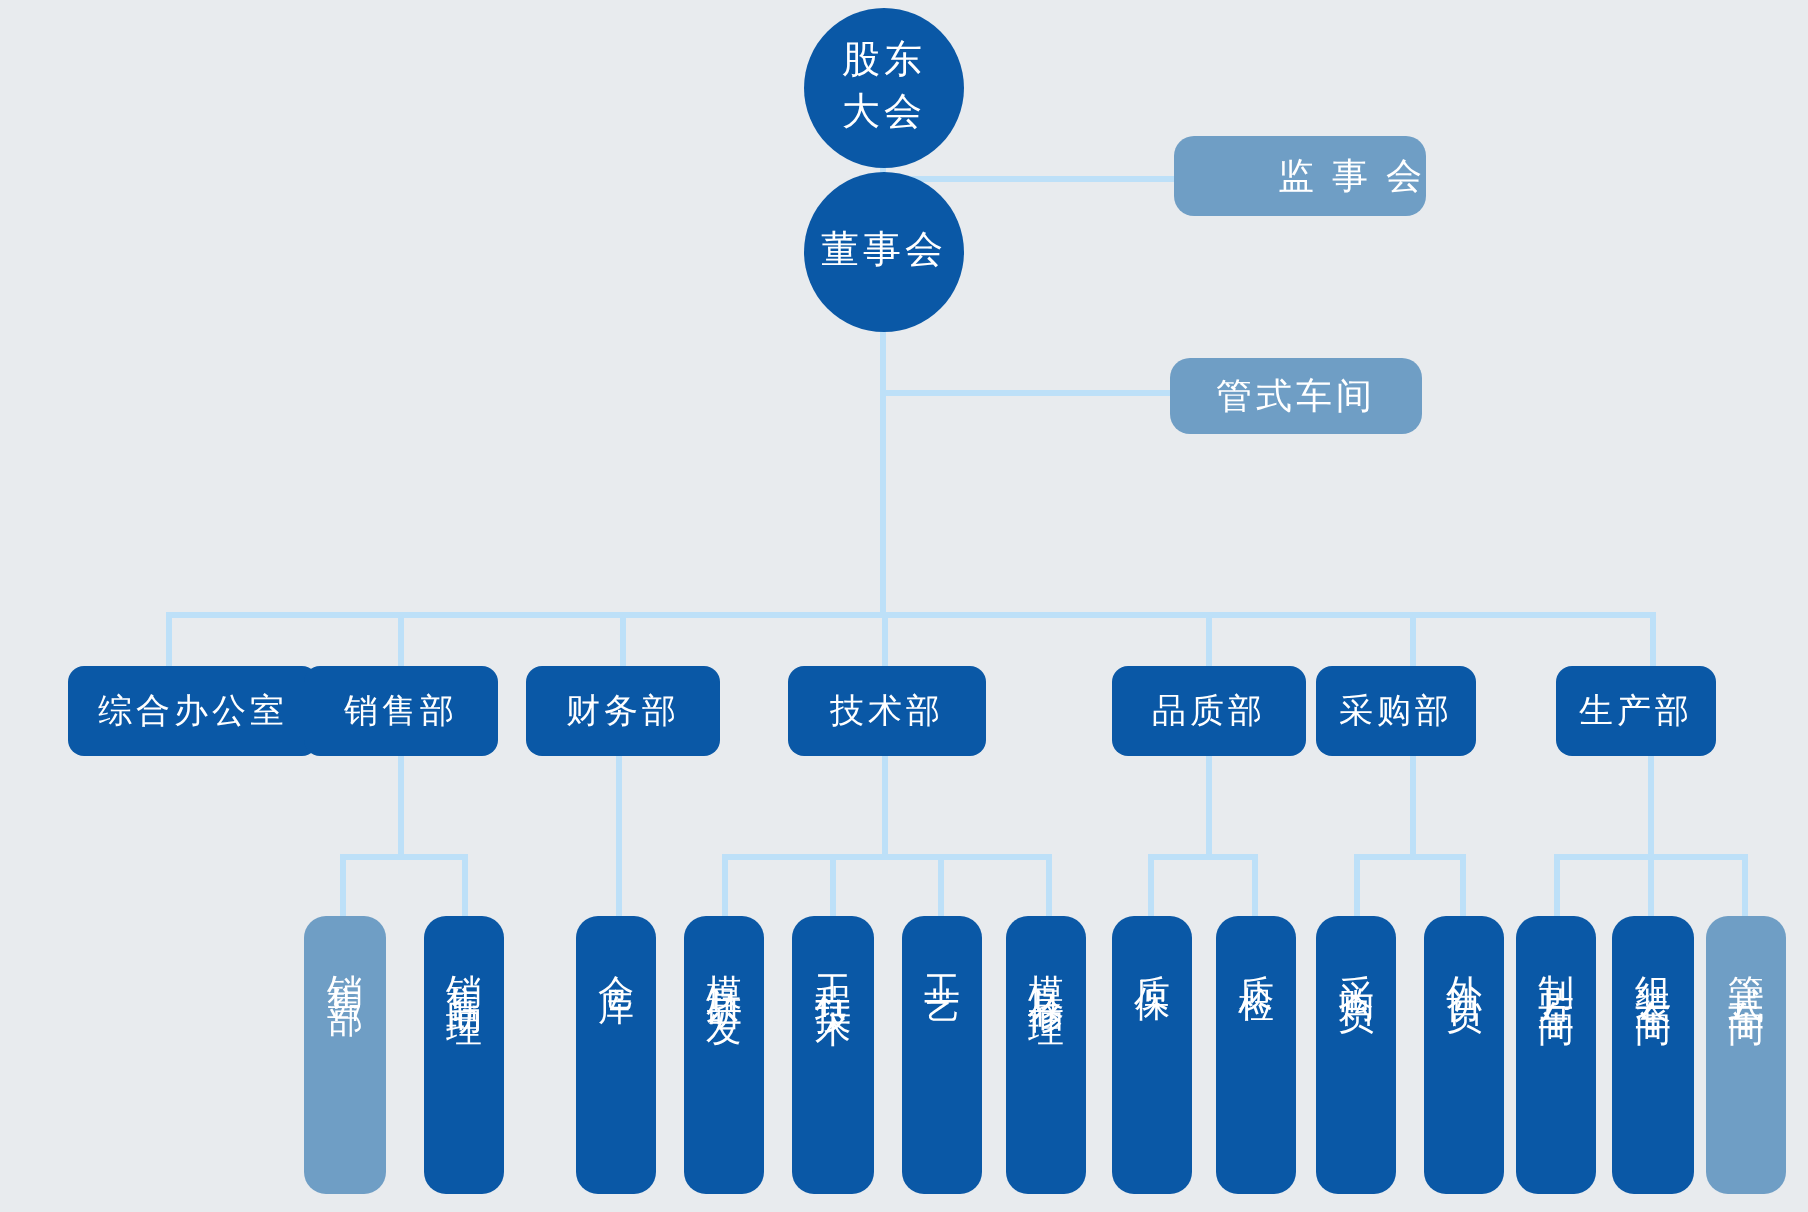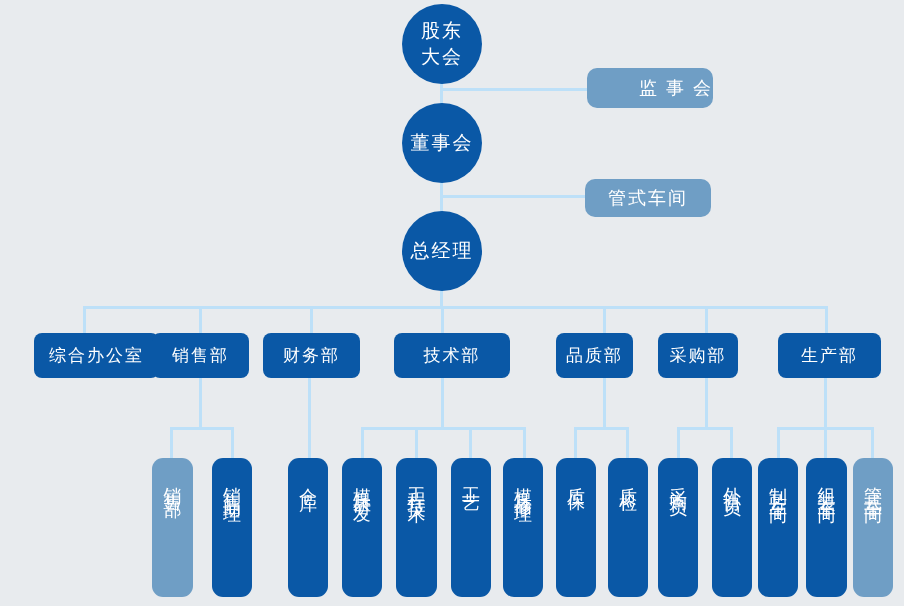--- a/index.html
+++ b/index.html
@@ -72,53 +72,50 @@
 
   <div class="line" style="left:824px;top:378px;width:3px;height:80px;"></div>
   <div class="line" style="left:777px;top:427px;width:96px;height:3px;"></div>
   <div class="line" style="left:777px;top:427px;width:3px;height:31px;"></div>
   <div class="line" style="left:871px;top:427px;width:3px;height:31px;"></div>
 
   <div class="circle" style="left:402px;top:4px;">
     <span>股东</span>
     <span>大会</span>
   </div>
-  <div class="circle" style="left:402px;top:103px;">
+  <div class="circle" style="left:402px;top:86px;">
     <span>董事会</span>
-  </div>
-  <div class="circle" style="left:402px;top:211px;">
-    <span>总经理</span>
   </div>
 
   <div class="sbox" style="left:587px;top:68px;justify-content:flex-end;">
     <span>监 事 会</span>
   </div>
   <div class="sbox" style="left:585px;top:179px;height:38px;">
     <span>管式车间</span>
   </div>
 
   <div class="dept" style="left:34px;width:125px;">
     <span>综合办公室</span>
   </div>
   <div class="dept" style="left:152px;width:97px;">
     <span>销售部</span>
   </div>
   <div class="dept" style="left:263px;width:97px;">
     <span>财务部</span>
   </div>
-  <div class="dept" style="left:394px;width:116px;">
+  <div class="dept" style="left:394px;width:99px;">
     <span>技术部</span>
   </div>
-  <div class="dept" style="left:556px;width:77px;">
+  <div class="dept" style="left:556px;width:97px;">
     <span>品质部</span>
   </div>
   <div class="dept" style="left:658px;width:80px;">
     <span>采购部</span>
   </div>
-  <div class="dept" style="left:778px;width:103px;">
+  <div class="dept" style="left:778px;width:80px;">
     <span>生产部</span>
   </div>
 
   <div class="pos light" style="left:152px;width:41px;">
     <span class="vlabel">销售部</span>
   </div>
   <div class="pos" style="left:212px;">
     <span class="vlabel">销售助理</span>
   </div>
   <div class="pos" style="left:288px;">

